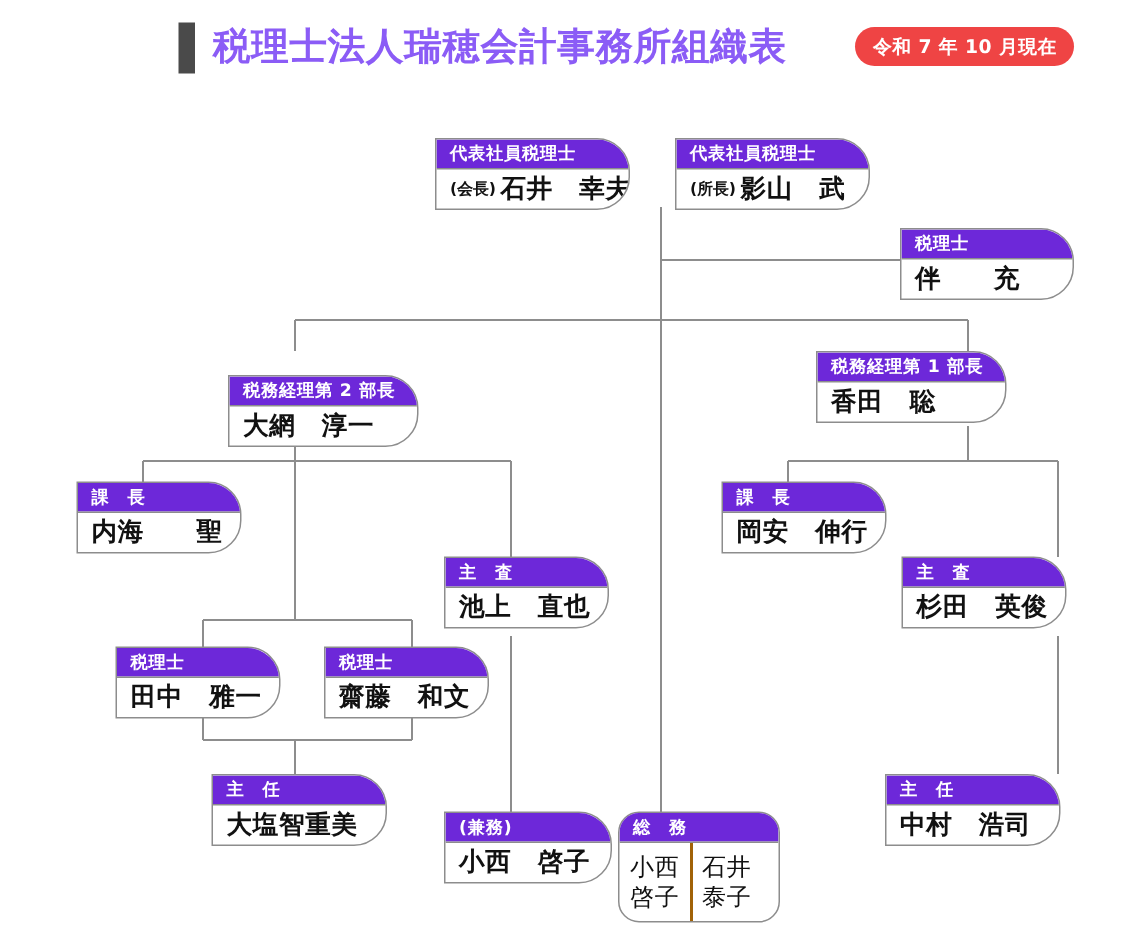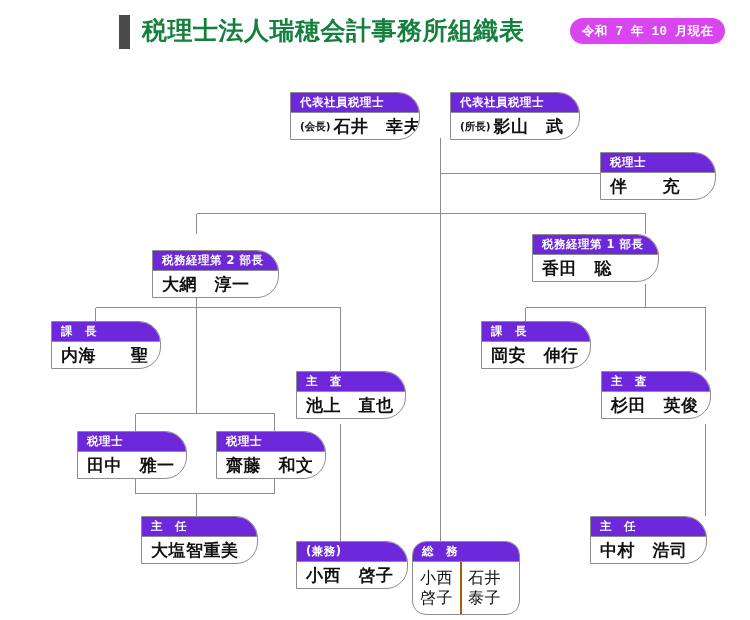--- a/index.html
+++ b/index.html
@@ -16,31 +16,31 @@
   
   #header{
     position:absolute; left:0; top:0; width:750px; height:70px;
   }
   #title-bar{
     position:absolute; left:119px; top:15px;
     width:11px; height:34px; background:#4a4a4a;
   }
   #page-title{
     position:absolute; left:142px; top:11px;
-    font-size:25px; font-weight:bold; color:#15803d;
+    font-size:25px; font-weight:bold; color:#8b5cf6;
     letter-spacing:.5px; white-space:nowrap; line-height:40px;
   }
   #date-badge{
     position:absolute; left:570px; top:18px;
     height:26px; min-width:132px; box-sizing:border-box;
-    background:#d946ef; color:#ffffff;
+    background:#ef4444; color:#ffffff;
     border-radius:13px;
     font-size:12.5px; font-weight:bold;
     display:flex; align-items:center; justify-content:center;
-    letter-spacing:.3px; white-space:nowrap; padding:0 12px;font-family:Liberation Mono, monospace;
+    letter-spacing:.3px; white-space:nowrap; padding:0 12px;
   }
 
   
   #lines{position:absolute;left:0;top:0;width:750px;height:620px;pointer-events:none;}
 
   
   .node{
     position:absolute;
     box-sizing:border-box;
     border:1px solid #8d8d8d;
@@ -152,21 +152,21 @@
   </div>
 </div>
 
 <div class="node" style="left:152px;top:234px;width:127px;margin-top:16px;">
   <div class="hd">税務経理第 2 部長</div>
   <div class="bd">
     <span>大網　淳一</span>
   </div>
 </div>
 
-<div class="node" style="left:532px;top:234px;width:127px;">
+<div class="node" style="left:544px;top:234px;width:127px;">
   <div class="hd">税務経理第 1 部長</div>
   <div class="bd">
     <span>香田　聡</span>
   </div>
 </div>
 
 <div class="node" style="left:51px;top:321px;width:110px;">
   <div class="hd">課　長</div>
   <div class="bd">
     <span>内海　　聖</span>

